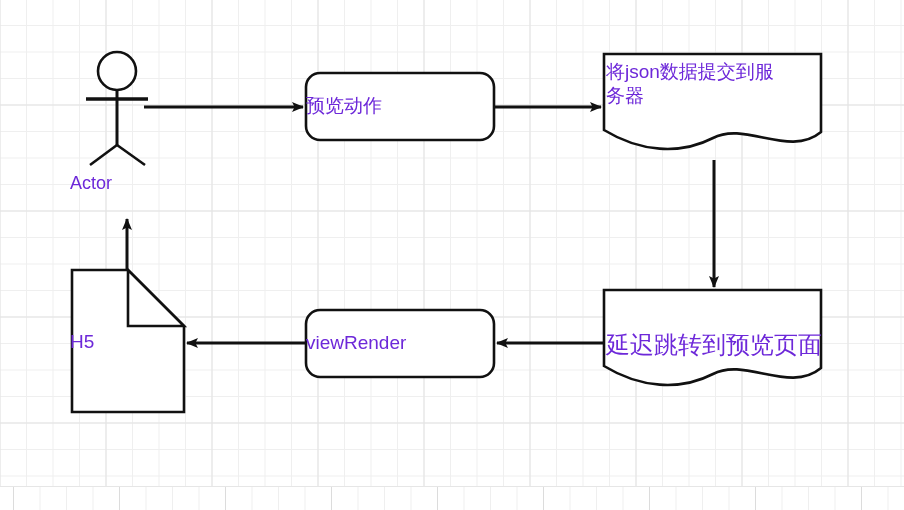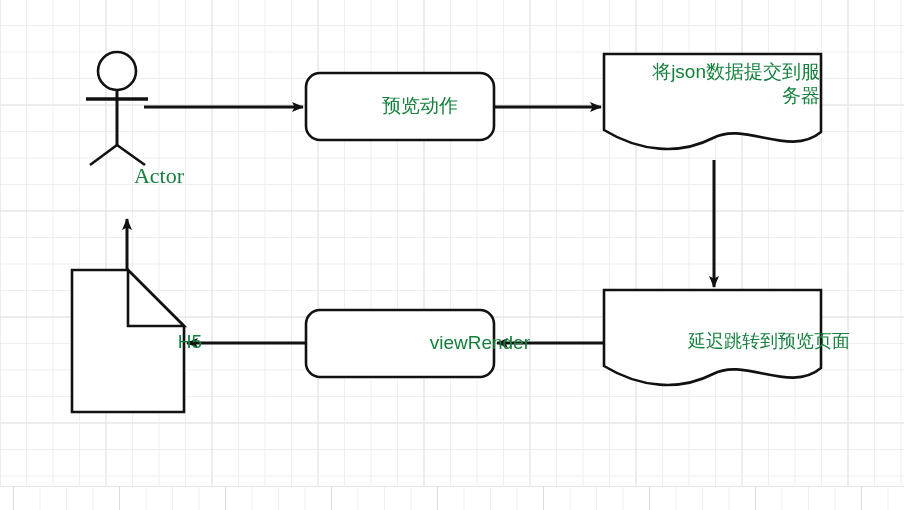--- a/index.html
+++ b/index.html
@@ -67,46 +67,45 @@
   }
   svg.layer {
     position: absolute;
     left: 0; top: 0;
     width: 904px;
     height: 510px;
   }
   
   .lbl {
     position: absolute;
-    color: #15803d;
-    text-align: right;
+    color: #6d28d9;
+    text-align: left;
     line-height: 1.28;
     white-space: pre-line;
     pointer-events: none;
   }
   #actor-label {
-    left: 70px; top: 162px;
+    left: 70px; top: 172px;
     width: 114px;
-    font-size: 22px;
-    font-family: Liberation Serif, serif;
+    font-size: 18px;
   }
   #box-preview-label {
     left: 306px; top: 94px;
     width: 152px;
     font-size: 19px;
   }
   #doc-submit-label {
     left: 606px; top: 60px;
     width: 214px;
     font-size: 19px;
   }
   #doc-delay-label {
     left: 606px; top: 330px;
     width: 244px;
-    font-size: 18px;
+    font-size: 24px;
   }
   #box-viewrender-label {
     left: 306px; top: 331px;
     width: 224px;
     font-size: 19px;
   }
   #note-h5-label {
     left: 70px; top: 330px;
     width: 132px;
     font-size: 19px;

